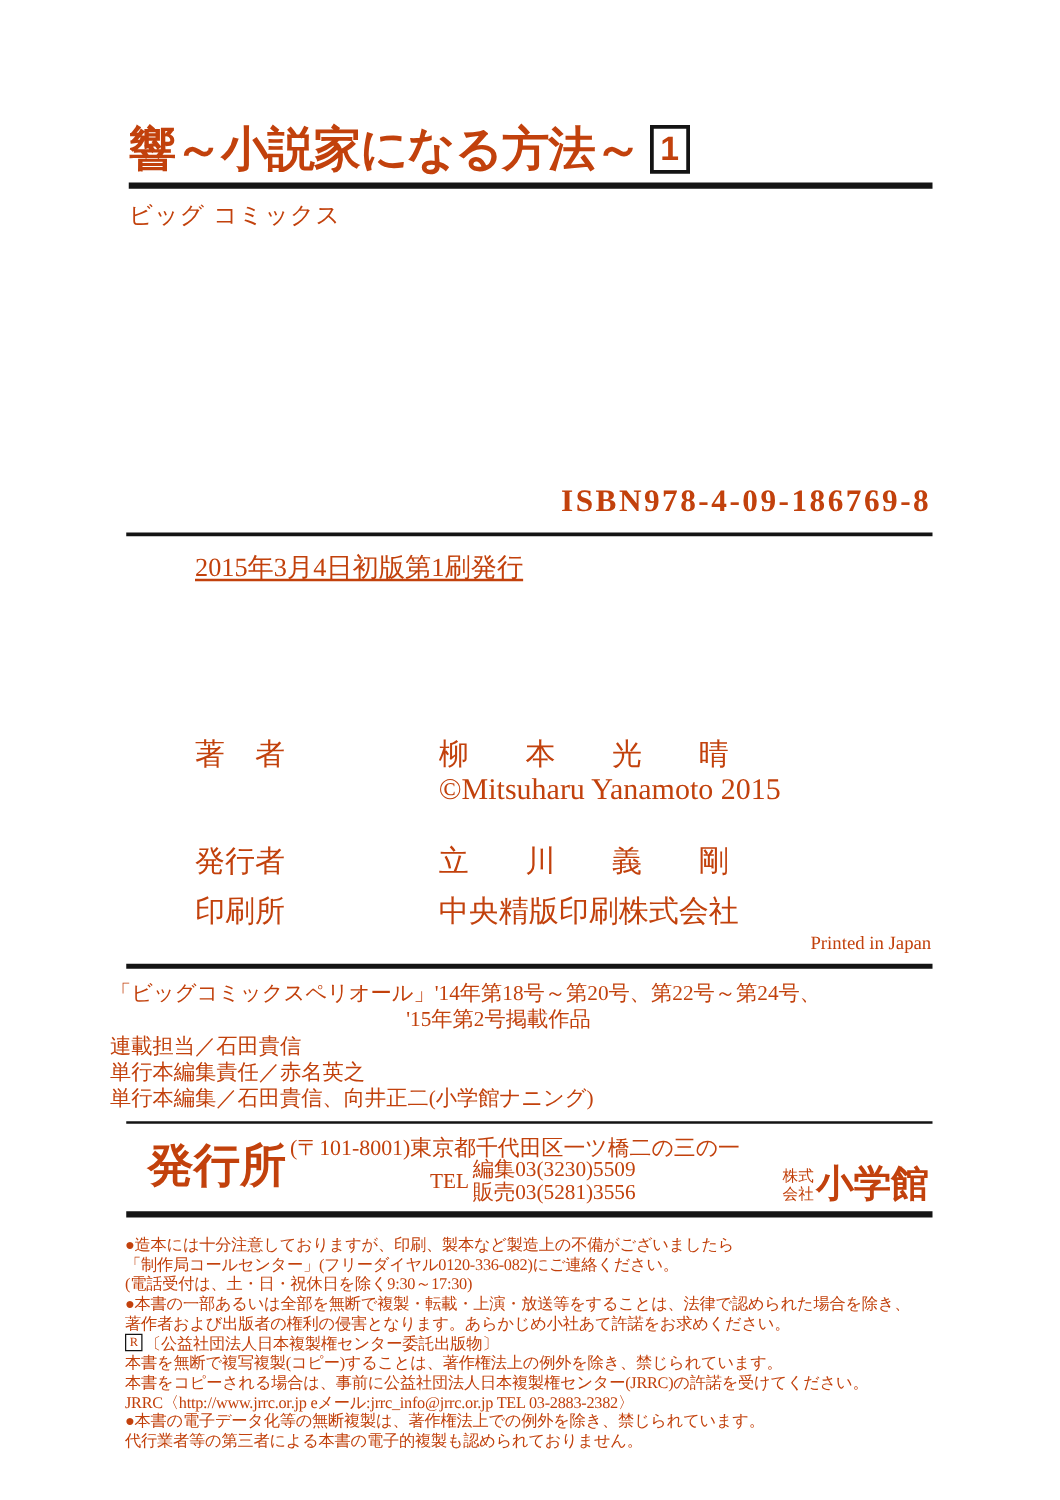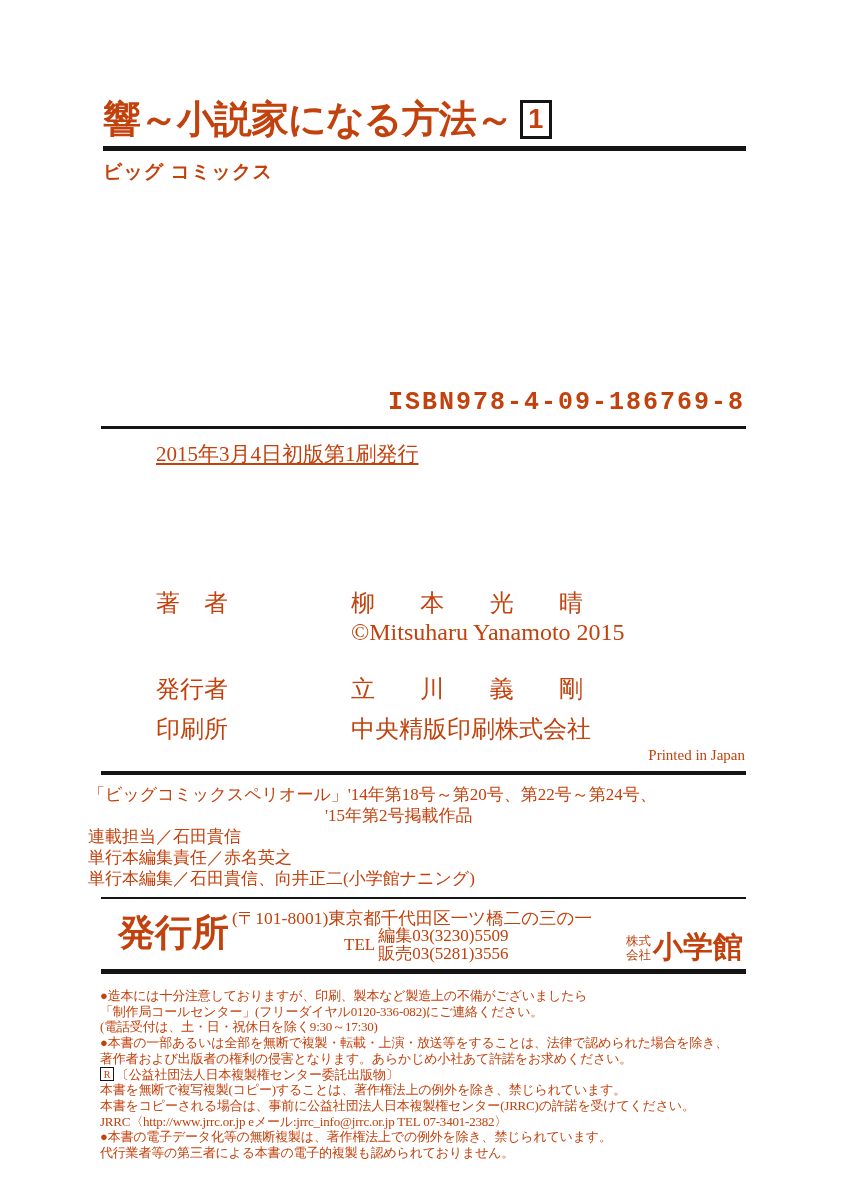--- a/index.html
+++ b/index.html
@@ -3,31 +3,31 @@
 <meta charset="utf-8">
 <style>
   html,body{margin:0;padding:0;background:#e8e8e8;}
   .page{
     position:relative;width:848px;height:1200px;margin:0 auto;
     background:#ffffff;color:#c2410c;overflow:hidden;
     font-family:"Liberation Serif","DejaVu Serif",serif;
   }
   .abs{position:absolute;white-space:nowrap;}
   .sans{font-family:"Liberation Sans","DejaVu Sans",sans-serif;}
-  .mono{font-family:Liberation Mono, monospace;}
+  .mono{font-family:Liberation Serif, serif;}
   .rule{position:absolute;left:101px;width:645px;background:#141414;}
 
   
   .title-row{left:103px;top:94px;display:flex;align-items:center;}
   .title{font-size:38px;font-weight:bold;letter-spacing:-1px;}
   .vol-box{display:inline-flex;align-items:center;justify-content:center;
     width:26px;height:33px;border:3px solid #141414;margin-left:7px;
     font-size:27px;font-weight:bold;}
   .rule-title{top:146px;height:5px;left:103px;width:643px;}
-  .imprint{left:103px;top:159px;font-size:19px;font-weight:bold;letter-spacing:1px;}
+  .imprint{left:103px;top:159px;font-size:19px;font-weight:normal;letter-spacing:1px;}
 
   
   .isbn{top:388px;right:103px;font-size:25px;letter-spacing:2px;font-weight:bold;}
   .rule-isbn{top:426px;height:3px;}
   .print-date{left:156px;top:440px;font-size:21px;text-decoration:underline;}
 
   
   .credit-label{left:156px;font-size:24px;}
   .credit-label.two{width:72px;text-align:justify;text-align-last:justify;}
   .credit-value{left:351px;font-size:24px;}
@@ -128,18 +128,18 @@
     <div>「制作局コールセンター」(フリーダイヤル0120-336-082)にご連絡ください。</div>
     <div>(電話受付は、土・日・祝休日を除く9:30～17:30)</div>
     <div>●本書の一部あるいは全部を無断で複製・転載・上演・放送等をすることは、法律で認められた場合を除き、</div>
     <div>著作者および出版者の権利の侵害となります。あらかじめ小社あて許諾をお求めください。</div>
     <div class="r-line">
       <span class="r-box">R</span>
       <span>〔公益社団法人日本複製権センター委託出版物〕</span>
     </div>
     <div>本書を無断で複写複製(コピー)することは、著作権法上の例外を除き、禁じられています。</div>
     <div>本書をコピーされる場合は、事前に公益社団法人日本複製権センター(JRRC)の許諾を受けてください。</div>
-    <div>JRRC〈http://www.jrrc.or.jp eメール:jrrc_info@jrrc.or.jp TEL 07-3401-2382〉</div>
+    <div>JRRC〈http://www.jrrc.or.jp eメール:jrrc_info@jrrc.or.jp TEL 03-2883-2382〉</div>
     <div>●本書の電子データ化等の無断複製は、著作権法上での例外を除き、禁じられています。</div>
     <div>代行業者等の第三者による本書の電子的複製も認められておりません。</div>
   </div>
 
 </div>
 
 </body></html>

